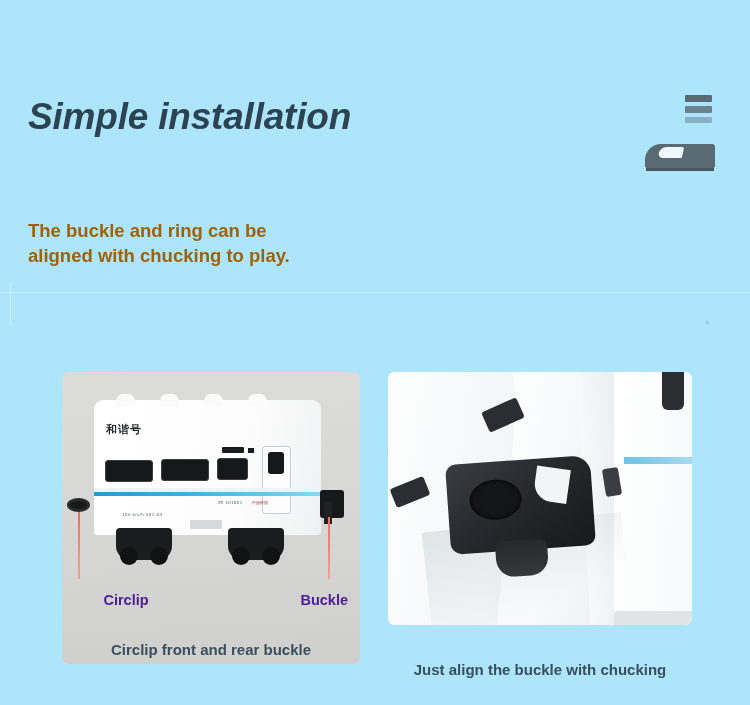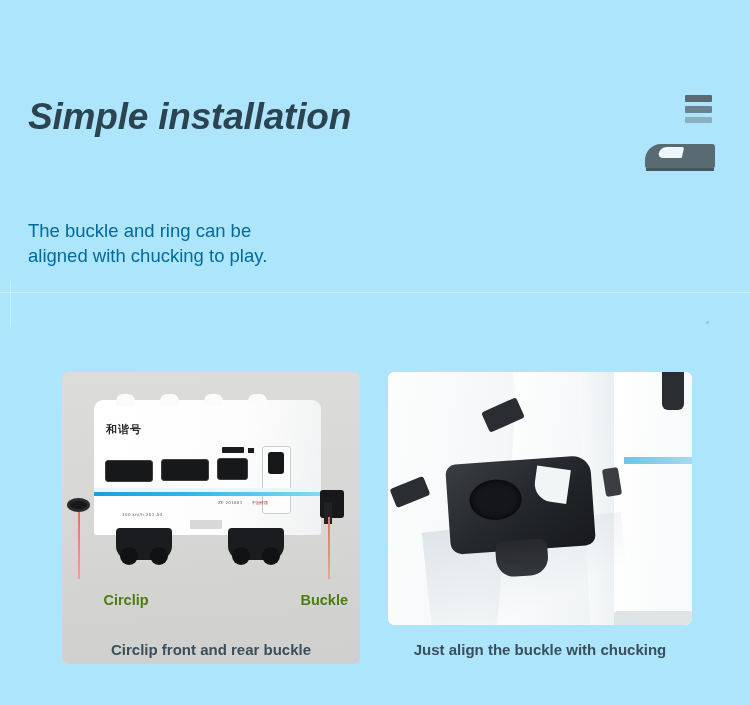--- a/index.html
+++ b/index.html
@@ -46,23 +46,23 @@
     line-height: 1.12;
     color: #2c4352;
     letter-spacing: -0.2px;
     font-style: italic;
   }
   .subhead {
     position: absolute;
     left: 28px; top: 219px;
     width: 400px;
     font-size: 18.5px;
-    font-weight: normal;
+    font-weight: bold;
     line-height: 1.35;
-    color: #0369a1;
+    color: #a16207;
   }
 
   
   .emblem {
     position: absolute;
     left: 645px; top: 95px;
     width: 80px; height: 90px;
   }
   .speed-bars { position: absolute; left: 40px; top: 0; }
   .bar {
@@ -112,21 +112,21 @@
 
   .caption {
     position: absolute;
     top: 641px;
     font-size: 15px;
     font-weight: bold;
     color: #3a4f5c;
     text-align: center;
   }
   .caption-left  { left: 62px;  width: 298px; }
-  .caption-right { left: 388px; width: 304px; }
+  .caption-right { left: 388px; width: 304px; margin-top: 20px; }
 
   
   .photo-l { position: absolute; inset: 0; }
   .floor-grad {
     position: absolute; inset: 0;
     background: linear-gradient(177deg,#dcdcda 0%,#d6d6d4 55%,#cfcfcd 100%);
   }
   .carriage {
     position: absolute;
     left: 32px; top: 28px;
@@ -257,21 +257,21 @@
     width: 2px;
     background: linear-gradient(180deg,#e8705e 0%,#f0a393 100%);
   }
   .leader-l { left: 16px;  top: 140px; height: 67px; }
   .leader-r { left: 266px; top: 145px; height: 62px; }
   .pin-label {
     position: absolute;
     top: 220px;
     font-size: 14.5px;
     font-weight: bold;
-    color: #4d7c0f;
+    color: #4c1d95;
     padding-left: 18px;
   }
   .pin-left  { left: 0px;  width: 110px; text-align: center; }
   .pin-right { right: 12px; }
 
   
   .photo-r { position: absolute; inset: 0; background: #fbfcfc; }
   .body-a {
     position: absolute;
     left: -10px; top: -14px;

